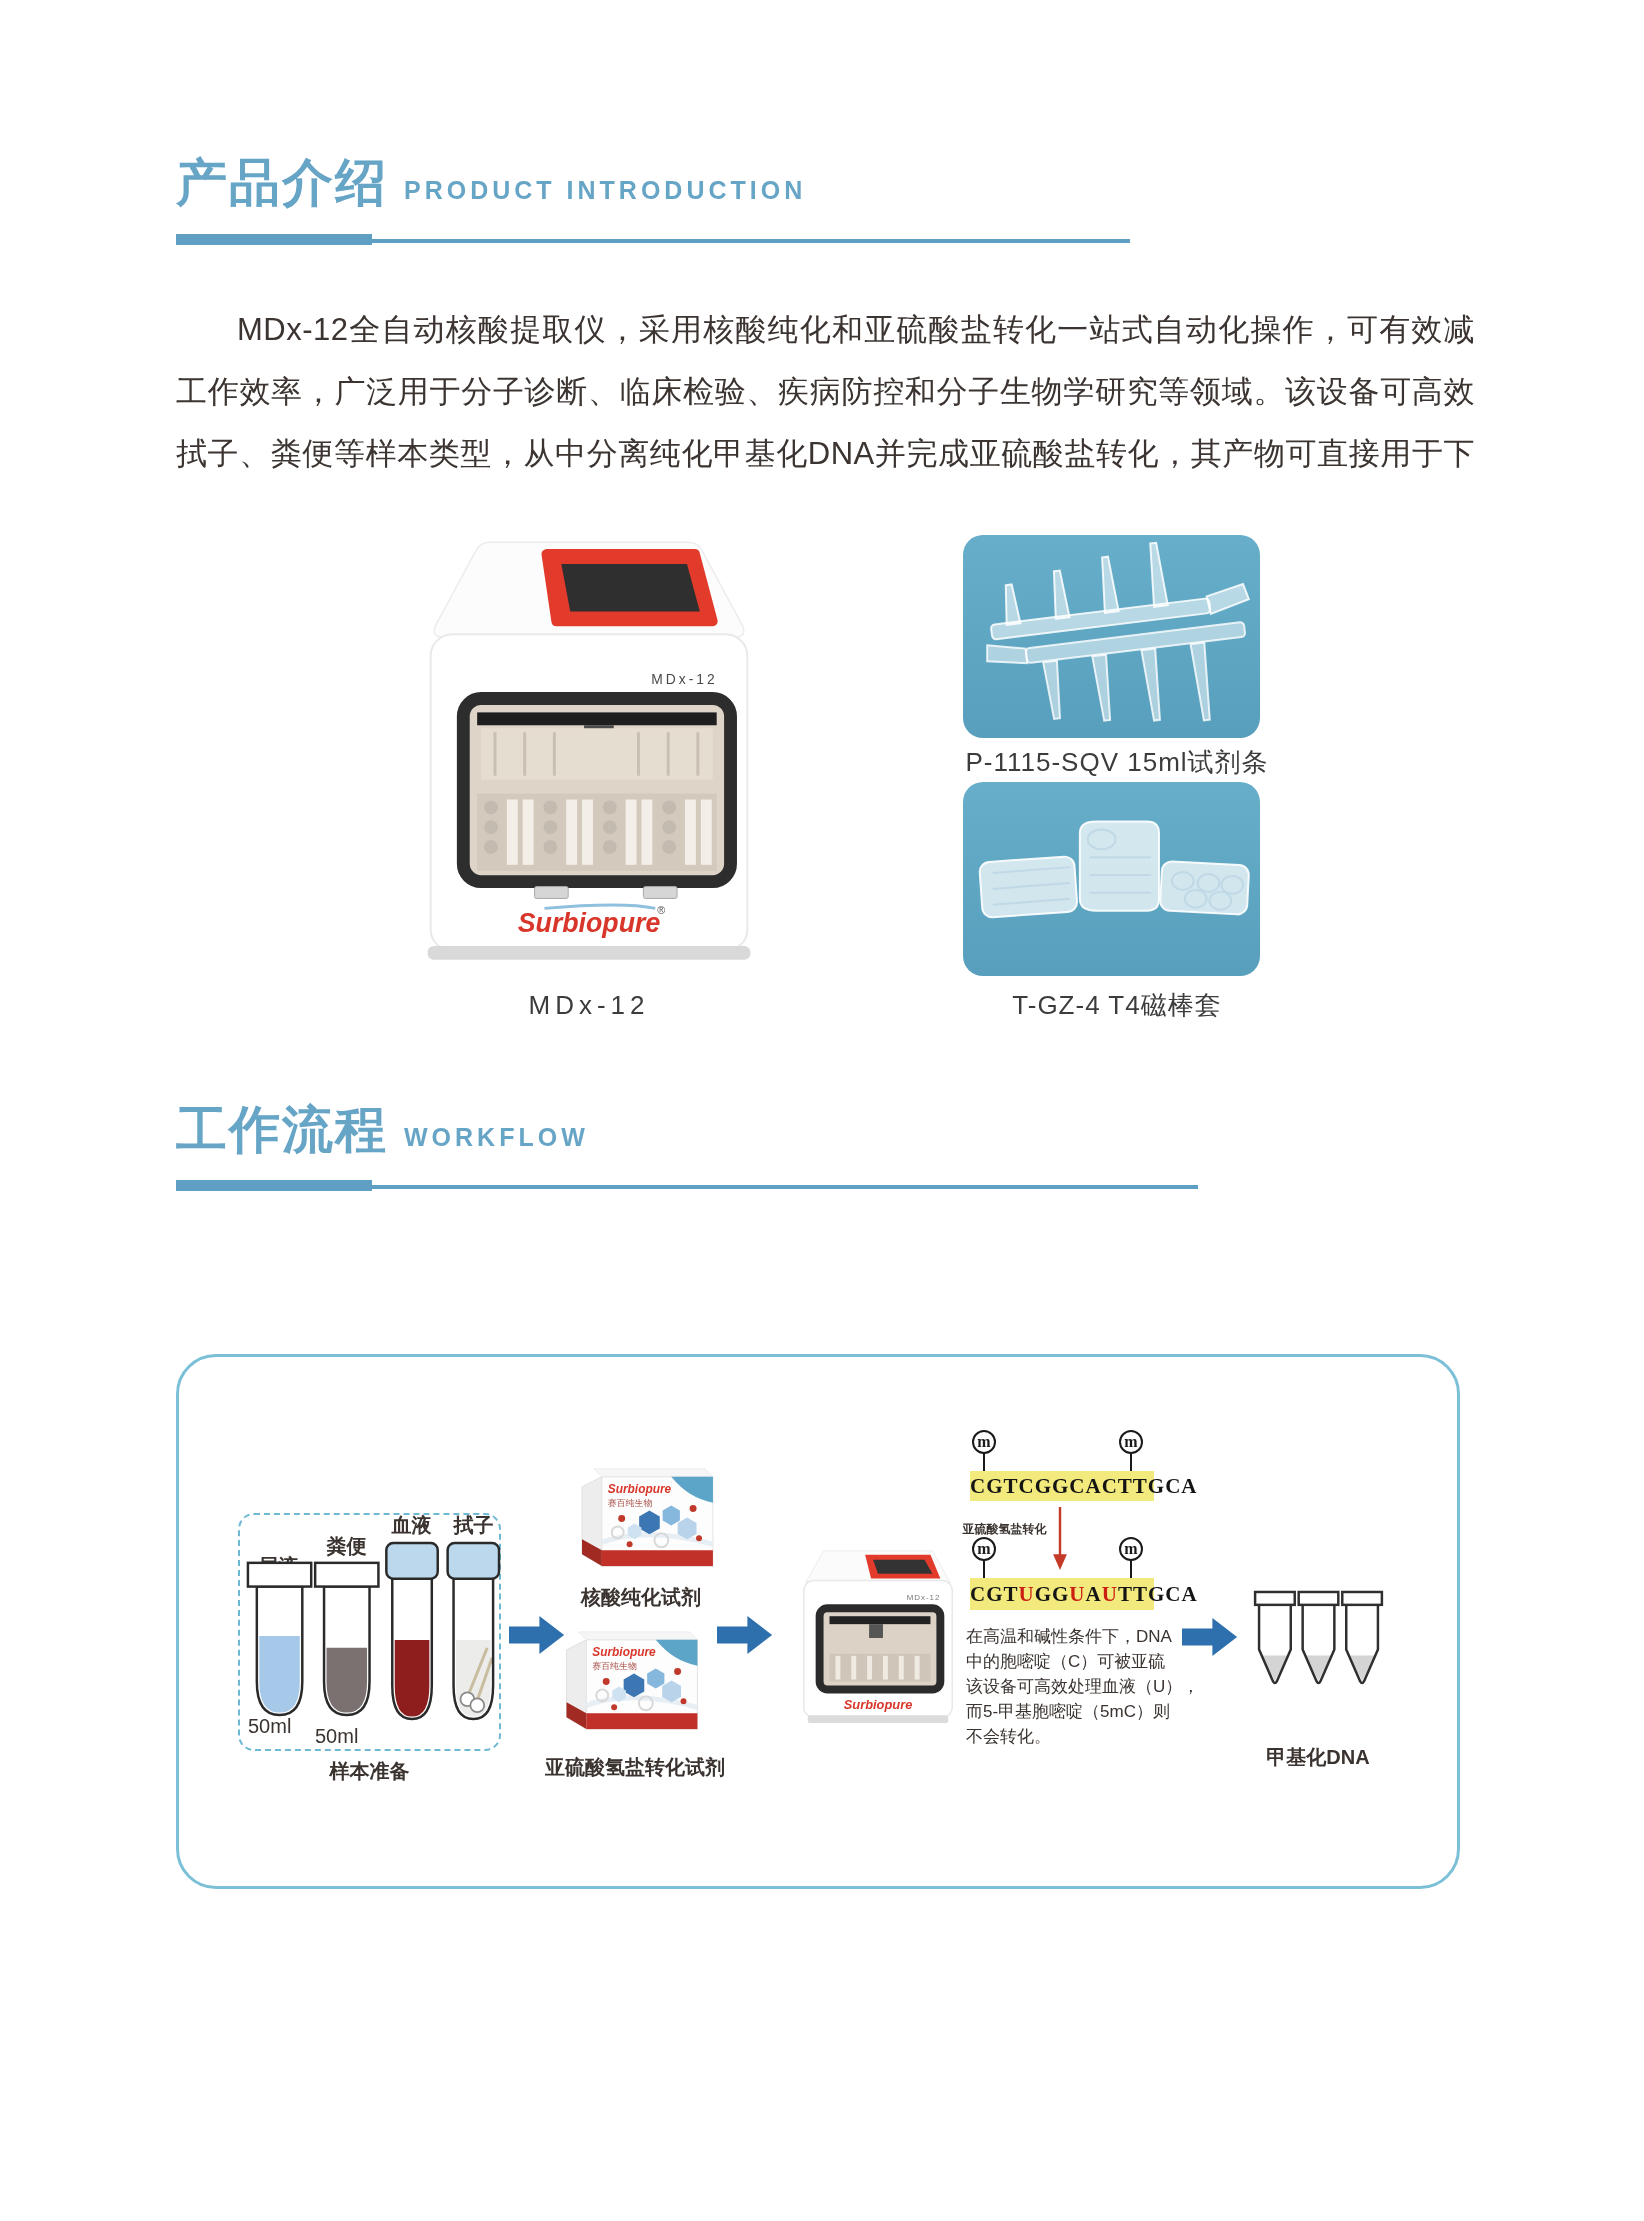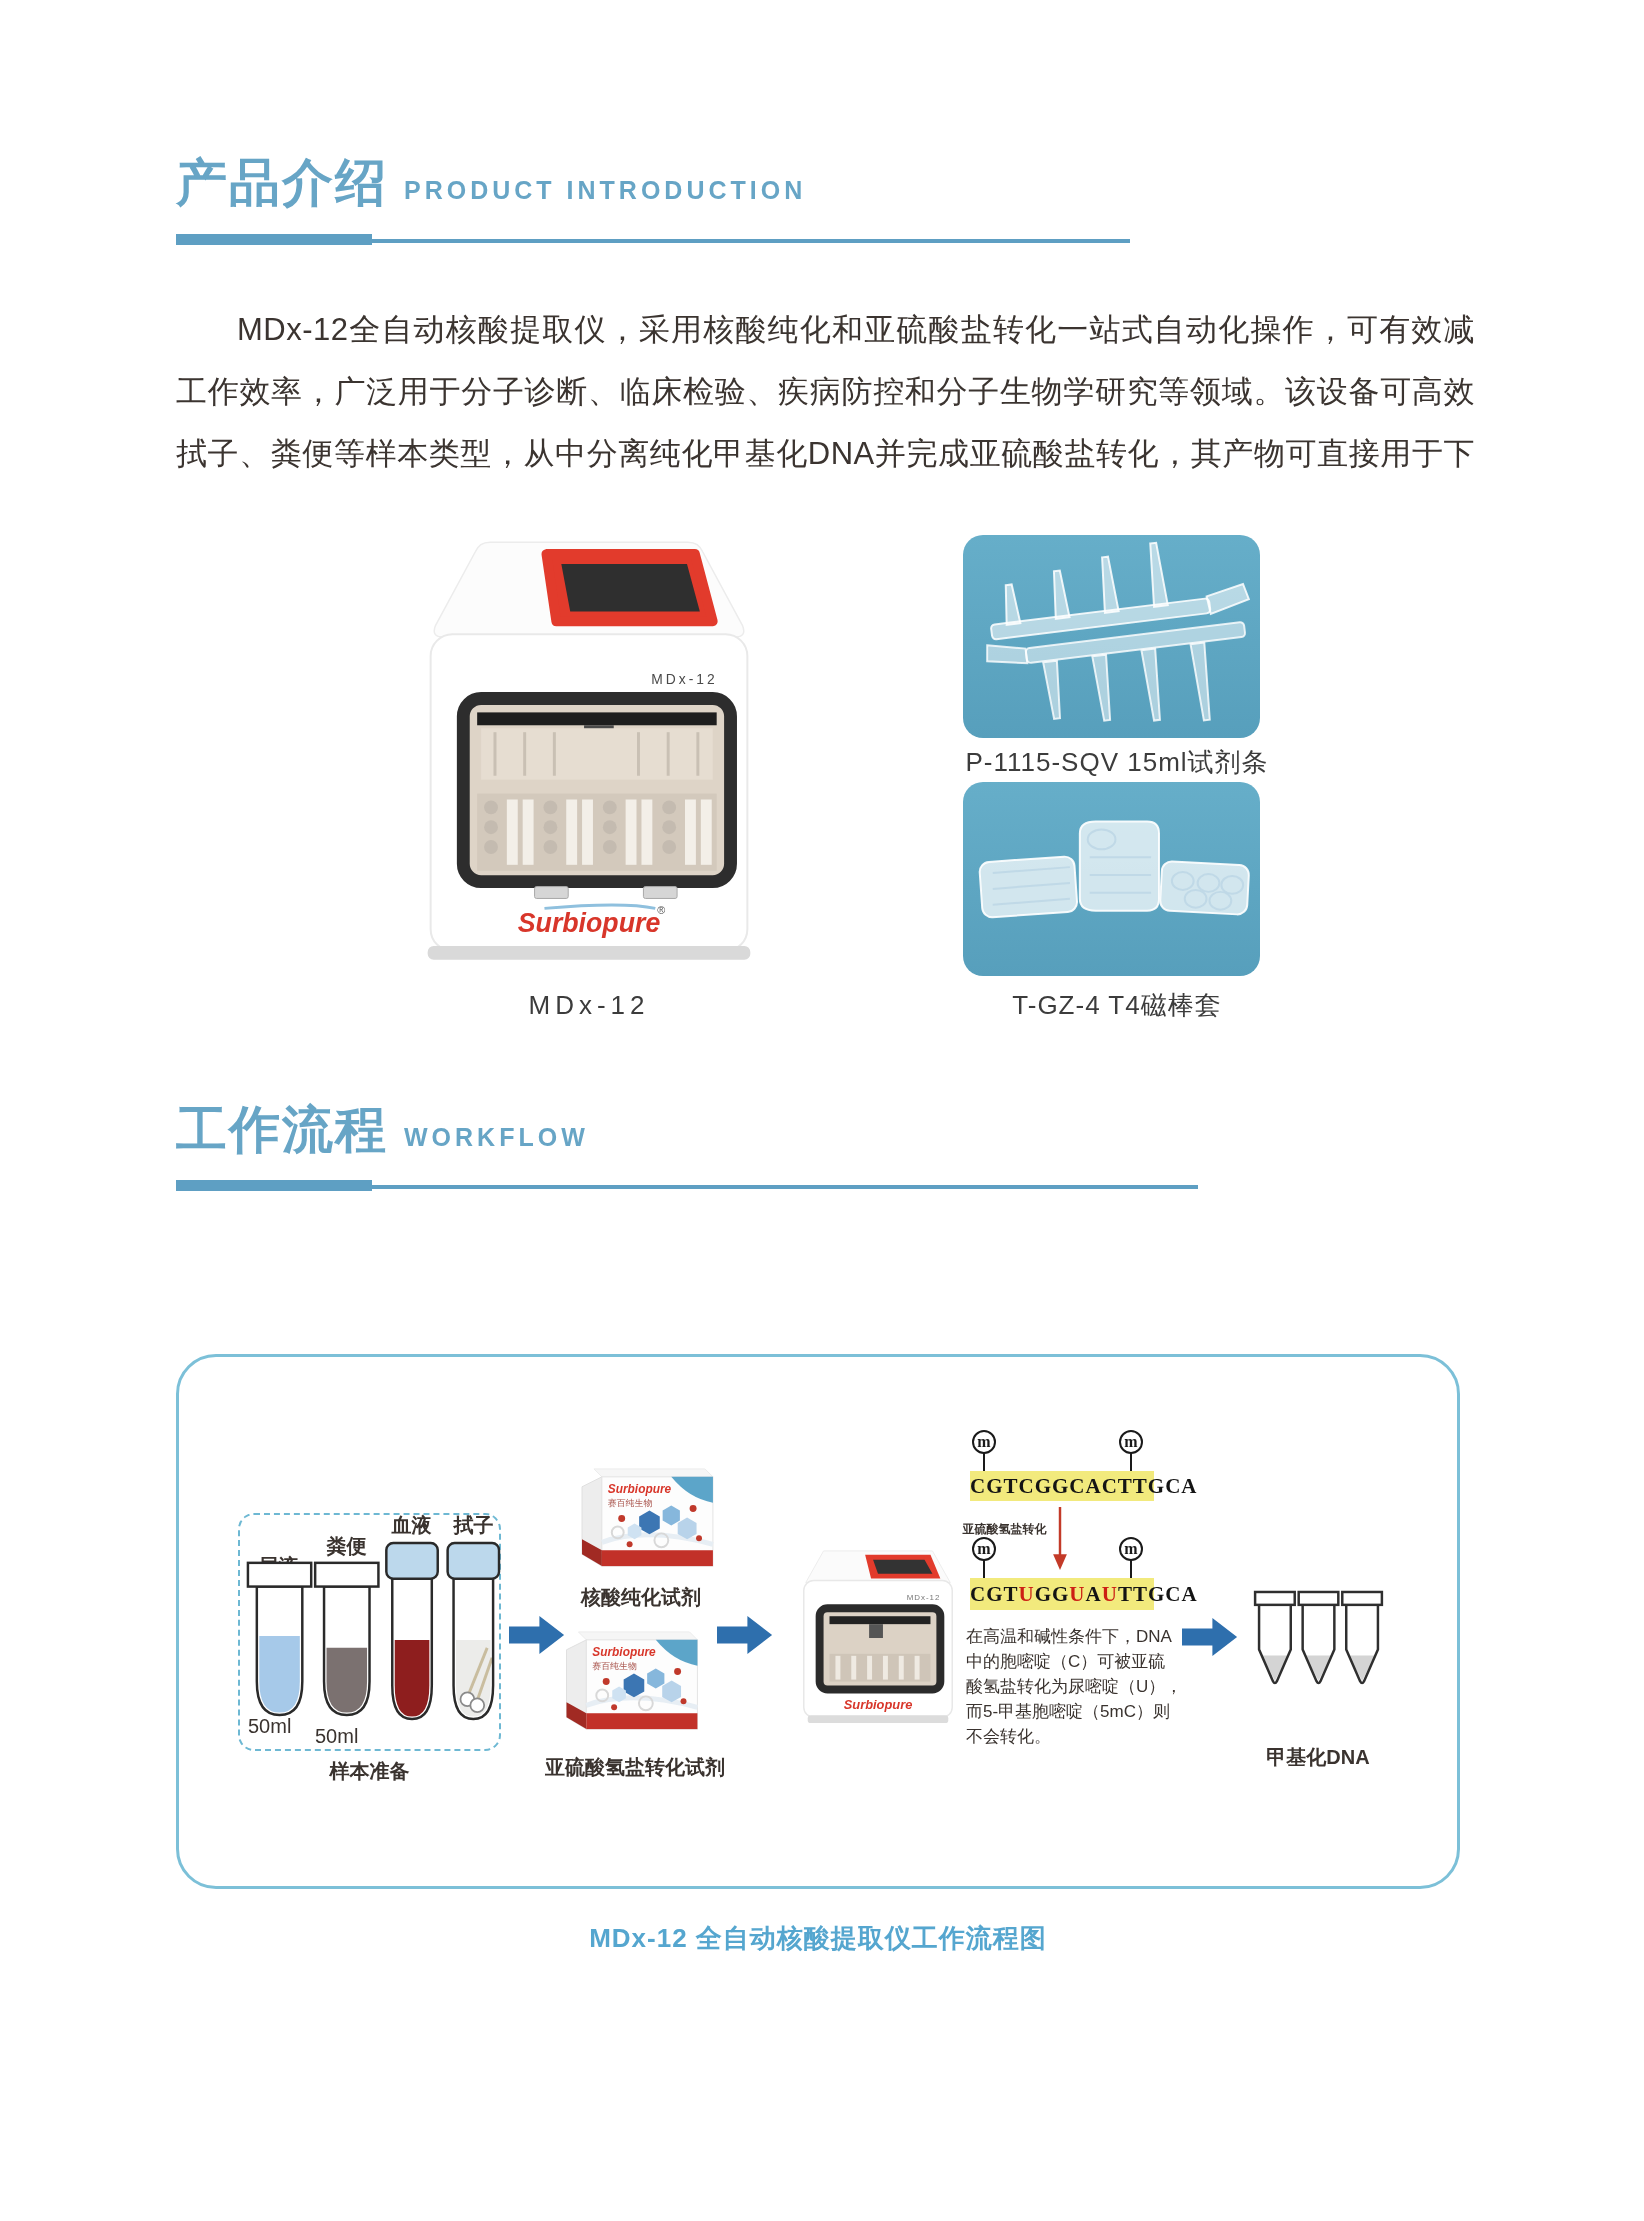--- a/index.html
+++ b/index.html
@@ -331,21 +331,21 @@
 
   <div class="abs mcircle" style="left:972px; top:1537px;">m</div>
   <div class="abs mcircle" style="left:1119px; top:1537px;">m</div>
   <div class="abs mline" style="left:983px; top:1560px; height:18px;"></div>
   <div class="abs mline" style="left:1130px; top:1560px; height:18px;"></div>
   <div class="abs seq-bar" style="left:970px; top:1578px; width:184px; height:32px; line-height:32px;"><span>CGT</span><span class="seq-red">U</span><span>GG</span><span class="seq-red">U</span><span>A</span><span class="seq-red">U</span><span>TTGCA</span></div>
 
   <div class="abs note" style="left:966px; top:1624px;">
     <div>在高温和碱性条件下，DNA</div>
     <div>中的胞嘧啶（C）可被亚硫</div>
-    <div>酸氢盐转化为尿嘧啶（U），</div>
+    <div>该设备可高效处理血液（U），</div>
     <div>而5-甲基胞嘧啶（5mC）则</div>
     <div>不会转化。</div>
   </div>
 
   <svg class="abs" style="left:1182px; top:1616px;" width="57" height="42" viewBox="0 0 60 44">
     <polygon points="0,13 32,13 32,2 58,22 32,42 32,31 0,31" fill="#2e6fad"></polygon>
   </svg>
 
   <div class="abs" style="left:1253px; top:1590px; width:131px; height:105px;">
     <svg width="131" height="105" viewBox="0 0 132 106">
@@ -361,16 +361,15 @@
       </g>
       <g>
         <path d="M96.5 66 L123.5 66 L110 91.5 Z" fill="#d4d4d4"></path>
         <path d="M94 15 L126 15 L126 60 L112 92 Q110 96 108 92 L94 60 Z" fill="none" stroke="#2f2f2f" stroke-width="2.5" stroke-linejoin="round"></path>
         <rect x="90" y="2" width="40" height="13" fill="#fff" stroke="#2f2f2f" stroke-width="2.5"></rect>
       </g>
     </svg>
   </div>
   <div class="abs small-label" style="left:1241px; top:1744px; width:154px; font-weight:700;">甲基化DNA</div>
 
-  <div class="abs fig-caption" style="left:176px; top:1921px; width:1284px;">MDx-12 全自动核酸提取仪工作流程图</div>
 
 </div>
 
 
 </body></html>

